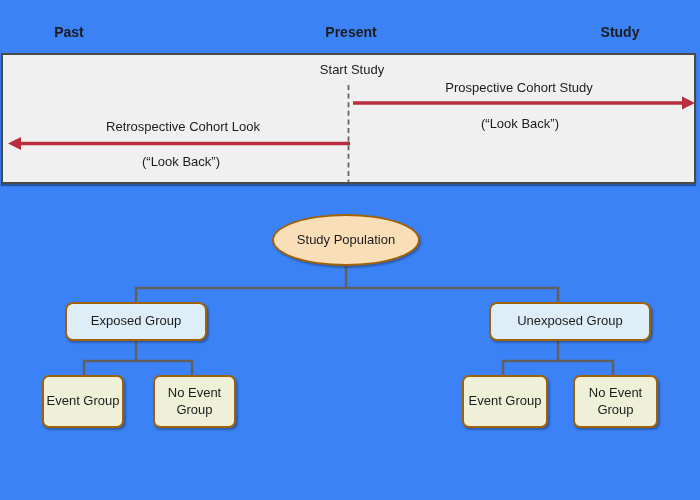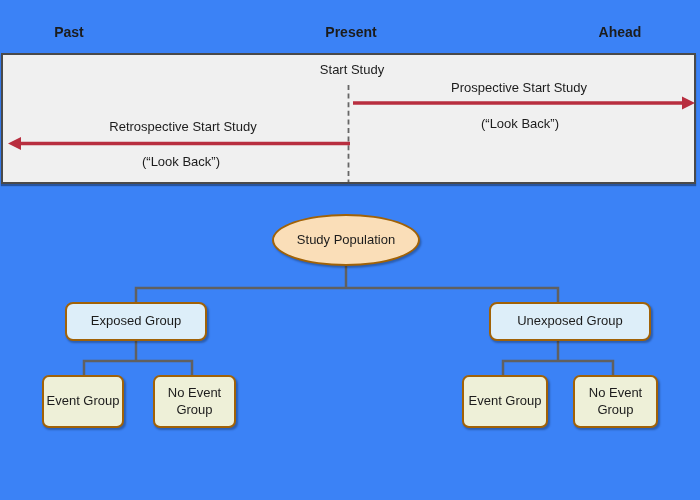--- a/index.html
+++ b/index.html
@@ -98,28 +98,28 @@
   .node.leaf-e2  { left: 462px; width: 86px; }
   .node.leaf-ne2 { left: 573px; width: 85px; }
 </style>
 </head>
 <body>
 
 <div class="canvas">
 
   <div class="tl-header past">Past</div>
   <div class="tl-header present">Present</div>
-  <div class="tl-header future">Ahead</div>
+  <div class="tl-header future">Study</div>
 
   <div class="tl-box"></div>
 
   <div class="tl-text start-study">Start Study</div>
-  <div class="tl-text prospective">Prospective Start Study</div>
+  <div class="tl-text prospective">Prospective Cohort Study</div>
   <div class="tl-text look-ahead">(“Look Back”)</div>
-  <div class="tl-text retrospective">Retrospective Start Study</div>
+  <div class="tl-text retrospective">Retrospective Cohort Look</div>
   <div class="tl-text look-back">(“Look Back”)</div>
 
   <svg class="overlay-svg" viewBox="0 0 700 500" xmlns="http://www.w3.org/2000/svg">
 
     <line x1="348.5" y1="85" x2="348.5" y2="182" stroke-width="1.8" stroke-dasharray="5,3.6" stroke="#666666"></line>
 
     <line x1="353" y1="103" x2="683" y2="103" stroke-width="3.5" stroke="#b82e3f"></line>
     <polygon points="682,96.5 695,103 682,109.5" fill="#b82e3f"></polygon>
 
     <line x1="350" y1="143.5" x2="20" y2="143.5" stroke-width="3.5" stroke="#b82e3f"></line>

